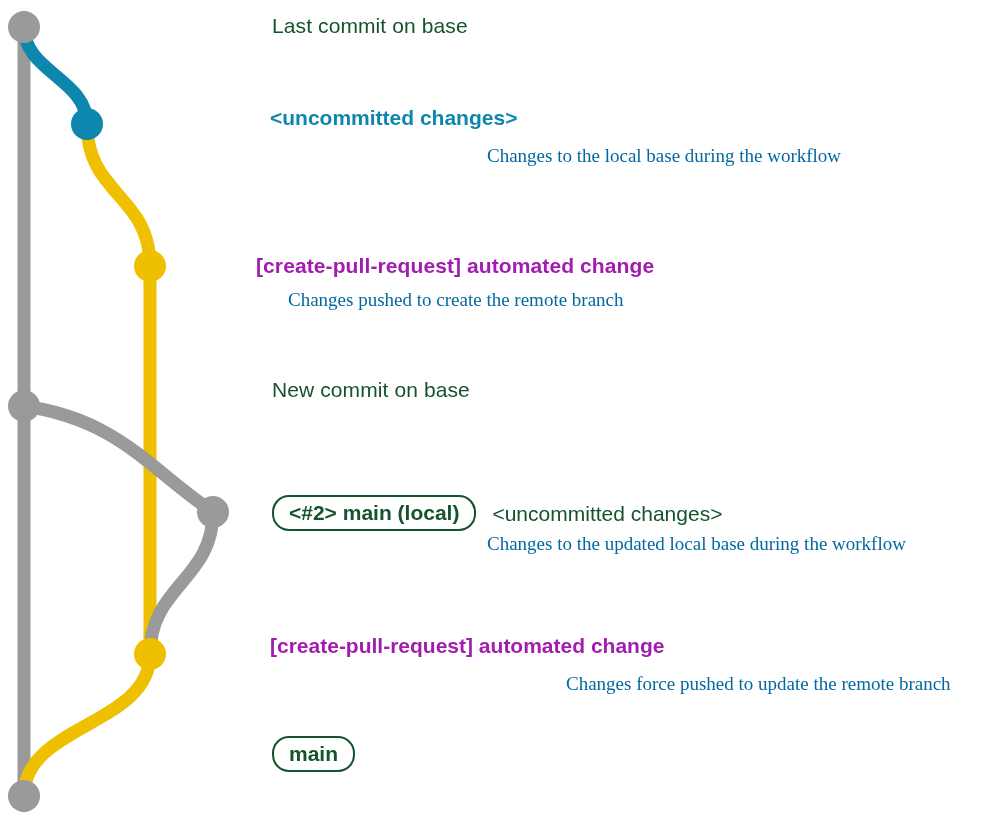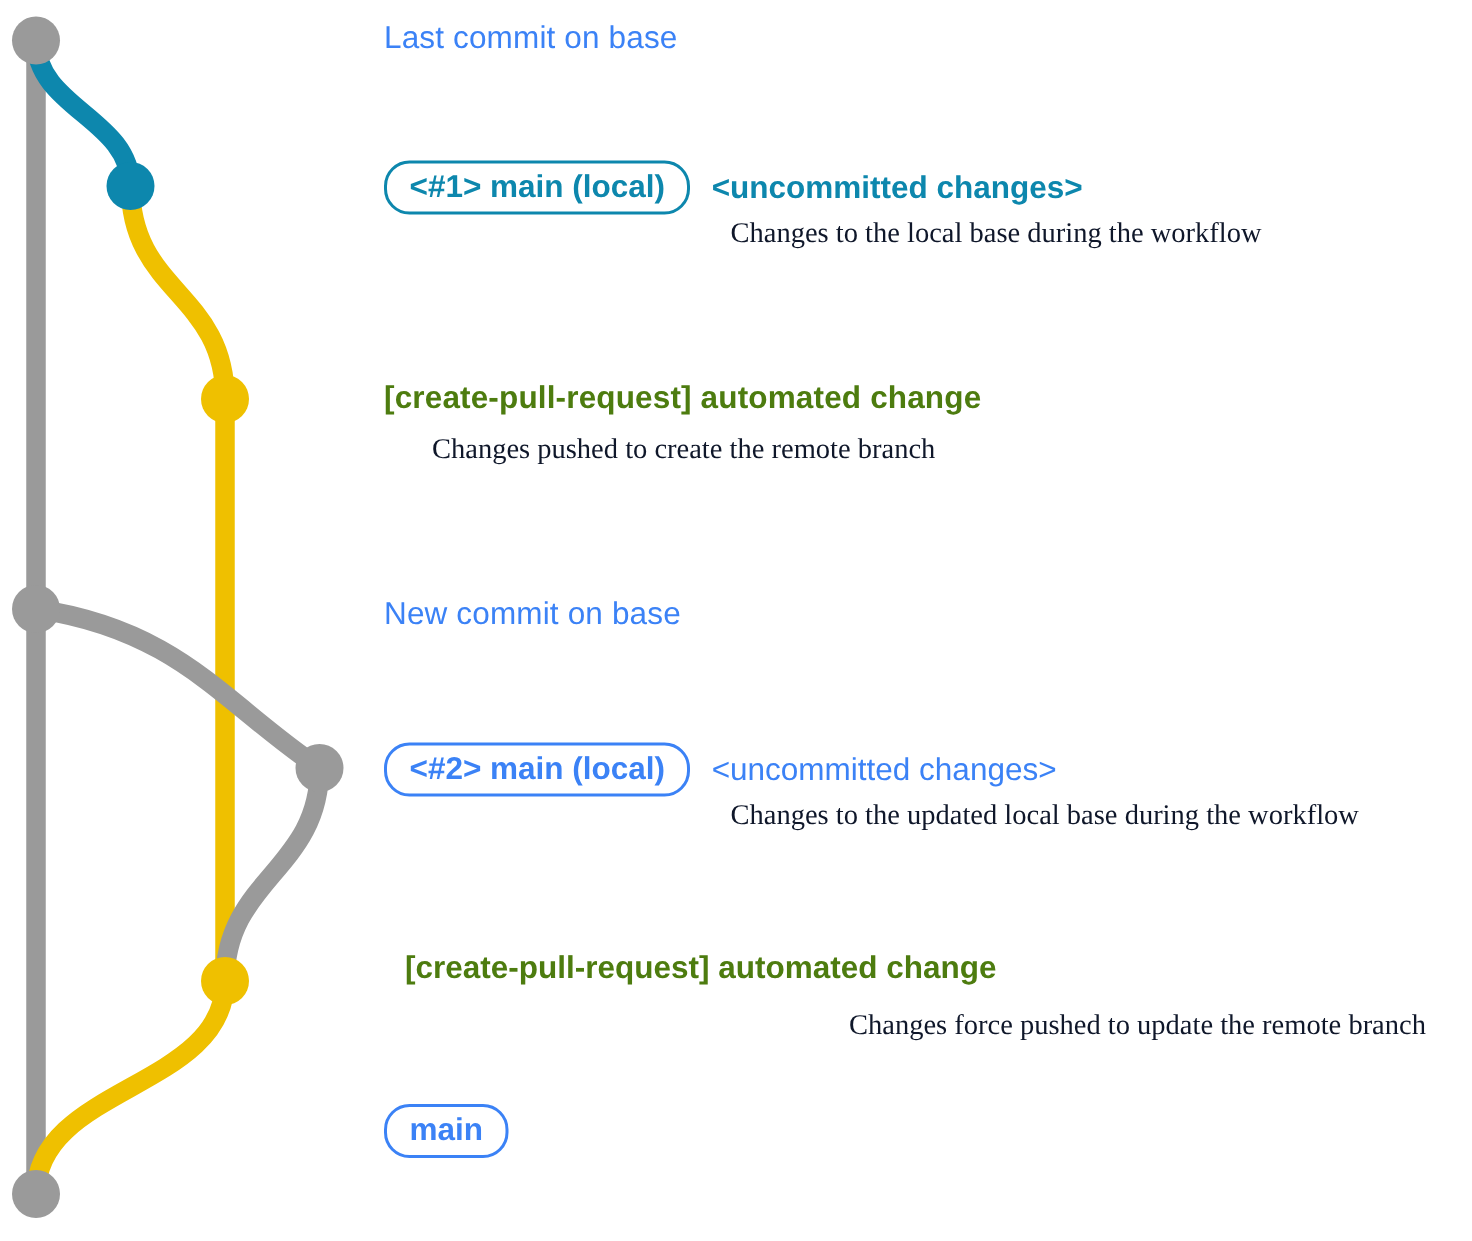--- a/index.html
+++ b/index.html
@@ -59,27 +59,27 @@
   }
   .ref-subject.bold {
     font-weight: bold;
   }
 
   
   .desc {
     position: absolute;
     font-family: "Liberation Serif", serif;
     font-size: 19px;
-    color: #0f172a;
+    color: #0369a1;
     white-space: nowrap;
   }
 
   .c-blue  { color: #0d87ad; }
-  .c-gold  { color: #4d7c0f; }
-  .c-gray  { color: #3b82f6; }
+  .c-gold  { color: #a21caf; }
+  .c-gray  { color: #14532d; margin-left: 16px; }
 </style>
 </head>
 <body>
 
 <svg id="graph-svg" viewBox="0 0 981 827" aria-hidden="true">
   <g fill="none" stroke-width="13" stroke-linecap="round">
 
     <path stroke="#9a9a9a" d="M 24 27 L 24 406"></path>
 
     <path stroke="#9a9a9a" d="M 24 406 L 24 796"></path>
@@ -104,29 +104,28 @@
     <circle cx="24" cy="406" r="16" fill="#9a9a9a"></circle>
     <circle cx="213" cy="512" r="16" fill="#9a9a9a"></circle>
     <circle cx="150" cy="654" r="16" fill="#efc000"></circle>
     <circle cx="24" cy="796" r="16" fill="#9a9a9a"></circle>
   </g>
 </svg>
 
 <div class="annotation plain-note c-gray" style="left:256px; top:14px;">Last commit on base</div>
 
 <div class="annotation ref-row" style="left:256px; top:107px;">
-  <span class="ref-pill c-blue">&lt;#1&gt; main (local)</span>
   <span class="ref-subject bold c-blue">&lt;uncommitted changes&gt;</span>
 </div>
 <div class="desc" style="left:487px; top:145px;">Changes to the local base during the workflow</div>
 
 <div class="annotation plain-note c-gold" style="left:256px; top:254px; font-weight:bold;">[create-pull-request] automated change</div>
 <div class="desc" style="left:288px; top:289px;">Changes pushed to create the remote branch</div>
 
-<div class="annotation plain-note c-gray" style="left:256px; top:398px;">New commit on base</div>
+<div class="annotation plain-note c-gray" style="left:256px; top:378px;">New commit on base</div>
 
 <div class="annotation ref-row" style="left:256px; top:495px;">
   <span class="ref-pill c-gray">&lt;#2&gt; main (local)</span>
   <span class="ref-subject c-gray">&lt;uncommitted changes&gt;</span>
 </div>
 <div class="desc" style="left:487px; top:533px;">Changes to the updated local base during the workflow</div>
 
 <div class="annotation ref-row" style="left:256px; top:635px;">
   <span class="ref-subject bold c-gold">[create-pull-request] automated change</span>
 </div>

